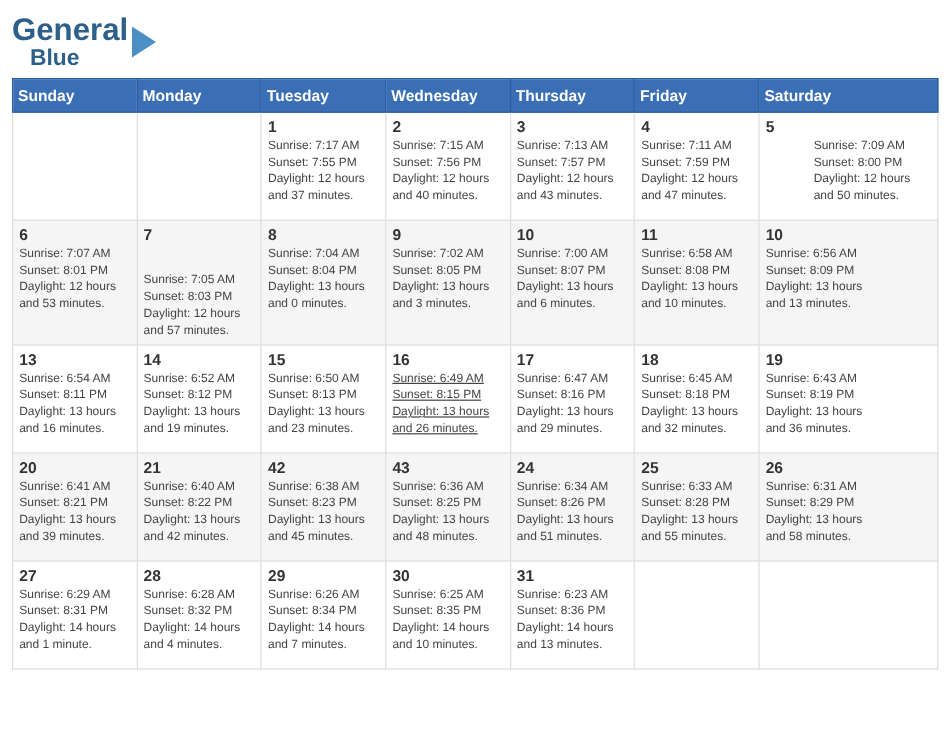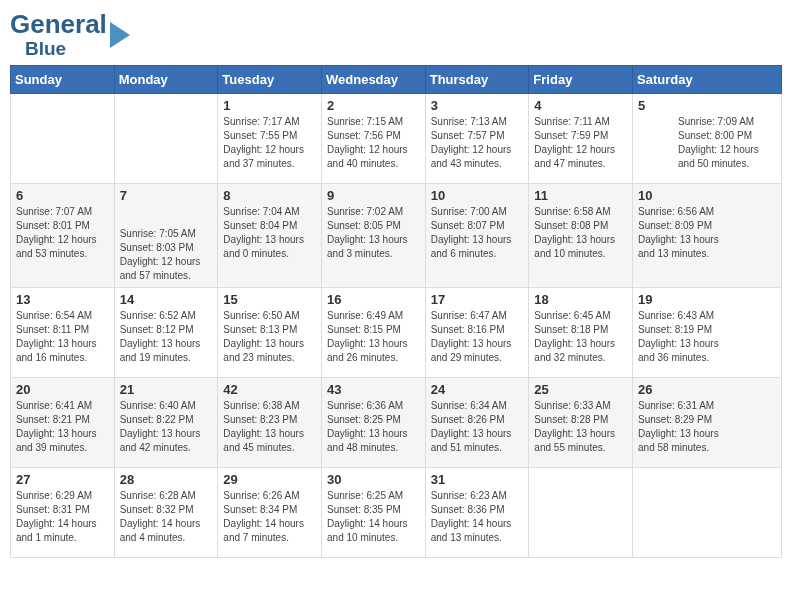--- a/index.html
+++ b/index.html
@@ -227,21 +227,21 @@
         </td>
         <td>
           <span class="day-num">15</span>
           <div class="day-info" style="white-space: pre-line;">Sunrise: 6:50 AM
 Sunset: 8:13 PM
 Daylight: 13 hours
 and 23 minutes.</div>
         </td>
         <td>
           <span class="day-num">16</span>
-          <div class="day-info" style="white-space: pre-line;">Sunrise: 6:49 AM
+          <div class="day-info" style="white-space: pre-line; text-decoration: underline;">Sunrise: 6:49 AM
 Sunset: 8:15 PM
 Daylight: 13 hours
 and 26 minutes.</div>
         </td>
         <td>
           <span class="day-num">17</span>
           <div class="day-info" style="white-space: pre-line;">Sunrise: 6:47 AM
 Sunset: 8:16 PM
 Daylight: 13 hours
 and 29 minutes.</div>

